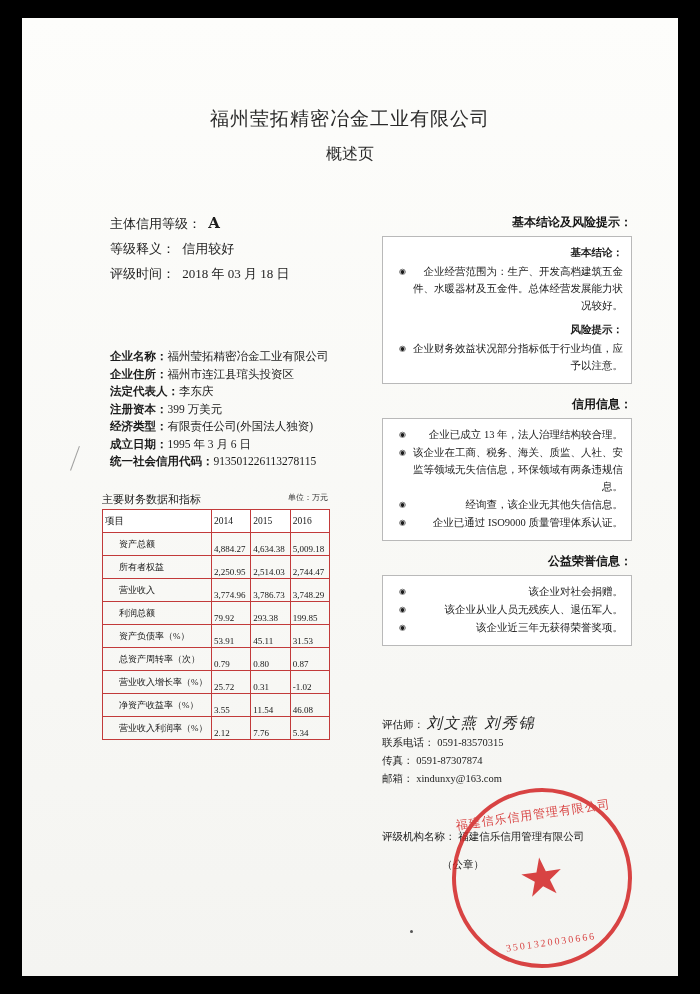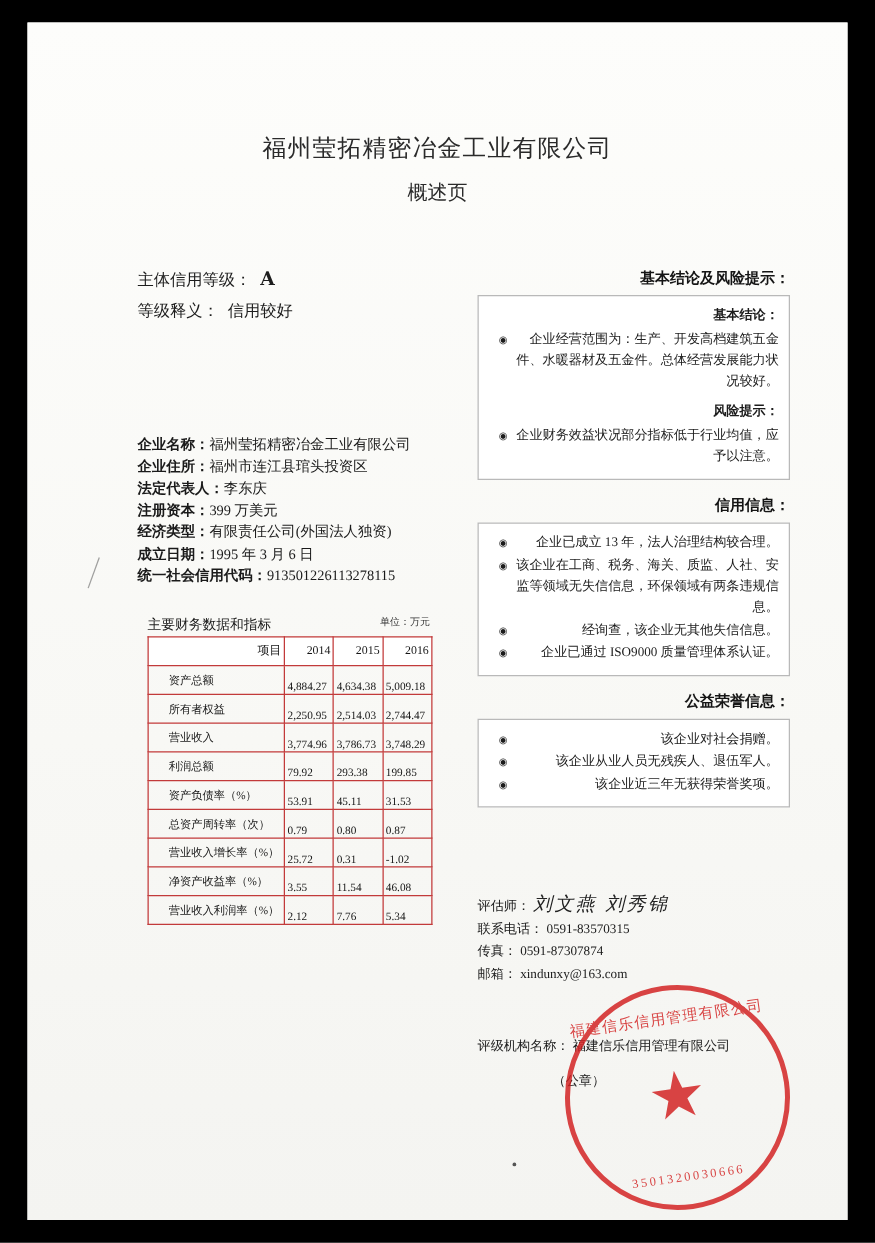--- a/index.html
+++ b/index.html
@@ -79,21 +79,21 @@
     font-size: 11.5px;
     color: #1a1a1a;
     line-height: 17.5px;
   }
   .company-block .row { white-space: nowrap; }
   .company-block .k { font-weight: bold; }
 
   
   .fin-wrap {
     position: absolute;
-    left: 96px;
+    left: 80px;
     top: 474px;
     width: 228px;
   }
   .fin-head {
     font-size: 11px;
     color: #1a1a1a;
     margin-bottom: 2px;
   }
   .fin-unit {
     position: absolute;
@@ -109,21 +109,21 @@
     color: #161616;
   }
   table.fin th, table.fin td {
     border: 1px solid #c23a3a;
     padding: 1px 2px;
     height: 20px;
     line-height: 10px;
   }
   table.fin th {
     font-weight: normal;
-    text-align: right;
+    text-align: left;
     background: #fff;
     font-size: 9.5px;
   }
   table.fin td.name {
     text-align: left;
     padding-left: 16px;
     width: 90px;
   }
   table.fin td.num {
     vertical-align: bottom;
@@ -270,20 +270,24 @@
 
   <div class="left-col">
     <div class="rating-line">
       <span class="lbl">主体信用等级：</span>
       <span class="val rating-grade">A</span>
     </div>
     <div class="rating-line">
       <span class="lbl">等级释义：</span>
       <span class="val">信用较好</span>
     </div>
+    <div class="rating-line">
+      <span class="lbl">评级时间：</span>
+      <span class="val">2018 年 03 月 18 日</span>
+    </div>
   </div>
 
   <div class="company-block">
     <div class="row">
       <span class="k">企业名称：</span><span>福州莹拓精密冶金工业有限公司</span>
     </div>
     <div class="row">
       <span class="k">企业住所：</span><span>福州市连江县琯头投资区</span>
     </div>
     <div class="row">

